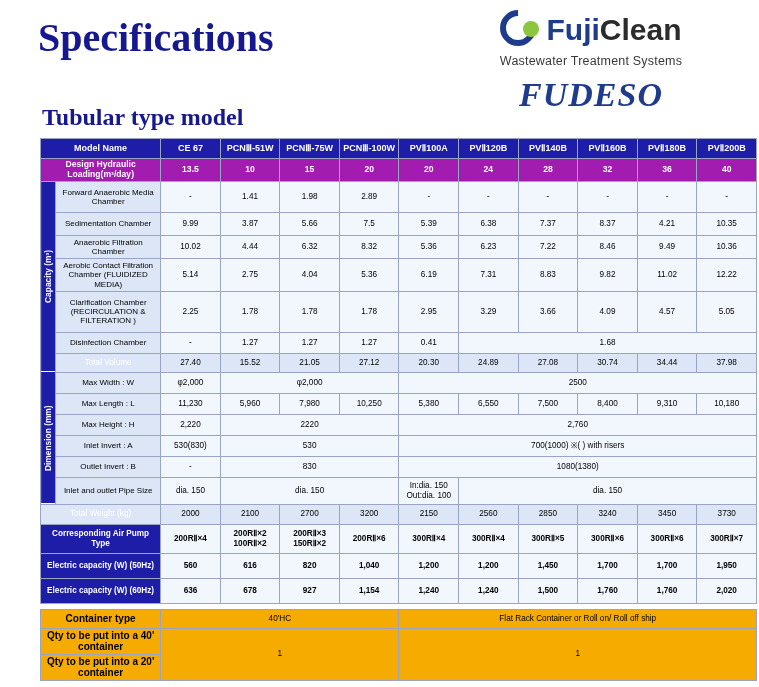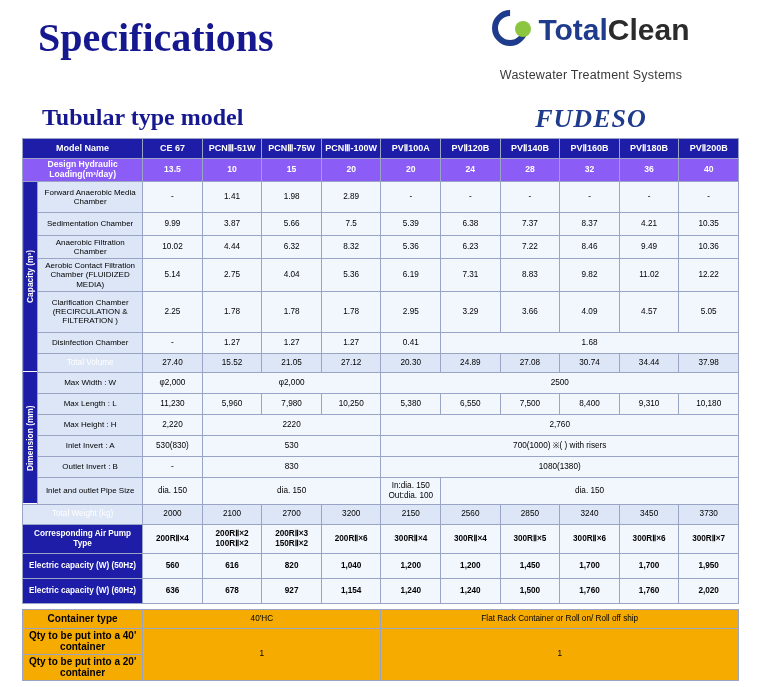--- a/index.html
+++ b/index.html
@@ -34,46 +34,46 @@
     transform:rotate(-45deg);box-sizing:border-box;
   }
   .logo-mark .dot{
     position:absolute;right:1px;top:11px;width:16px;height:16px;border-radius:50%;
     background:#8cc63e;
   }
   .logo-text{font-family:"Liberation Sans", sans-serif;font-size:30px;font-weight:bold;}
   .logo-text .fuji{color:#1f3b8c;}
   .logo-text .clean{color:#2b2b2b;}
   .tagline{
-    margin-top:18px;font-size:12.5px;color:#3a3a3a;letter-spacing:.2px;
+    margin-top:4px;font-size:12.5px;color:#3a3a3a;letter-spacing:.2px;
   }
   .fudeso{
-    margin-top:22px;
+    margin-top:8px;
     font-family:"Liberation Serif", serif;
-    font-style:italic;font-weight:bold;font-size:26px;color:#1f3b8c;
+    font-style:italic;font-weight:bold;font-size:34px;color:#1f3b8c;
     letter-spacing:1px;
   }
   .fudeso-sub{
     margin-top:-2px;font-size:10.5px;font-weight:bold;color:#b01c1c;letter-spacing:1.2px;
   }
 
   
-  .tbl-wrap{position:absolute;left:22px;top:138px;width:717px;}
+  .tbl-wrap{position:absolute;left:40px;top:138px;width:717px;}
   table{border-collapse:collapse;width:717px;table-layout:fixed;}
   td,th{
     border:1px solid #9aa4c4;
     font-size:8.2px;
     text-align:center;
     vertical-align:middle;
     padding:1px 1px;
     background:#fff;
     line-height:1.15;
   }
   .hdr{background:#1d1da8;color:#fff;font-weight:bold;font-size:9px;height:17px;}
-  .hdr2{background:#8b5cf6;color:#fff;font-weight:bold;font-size:8.6px;height:15px;}
+  .hdr2{background:#a21caf;color:#fff;font-weight:bold;font-size:8.6px;height:15px;}
   .sidecap{
     background:#1d1da8;color:#fff;font-weight:bold;font-size:8.4px;
     writing-mode:vertical-rl;transform:rotate(180deg);
     width:14px;padding:0;
   }
   .rowlbl{
     background:#dce6f6;font-size:8px;text-align:center;padding:2px 3px;
   }
   .cell{background:#f2f6fd;}
   .total-row td{background:#dce6f6;font-weight:normal;}
@@ -93,21 +93,21 @@
   <div class="title">Specifications</div>
   <div class="subtitle">Tubular type model</div>
 
   <div class="logo-wrap">
     <div class="logo-row">
       <div class="logo-mark">
         <div class="ring"></div>
           <div class="dot"></div>
       </div>
       <div class="logo-text">
-        <span class="fuji">Total</span><span class="clean">Clean</span>
+        <span class="fuji">Fuji</span><span class="clean">Clean</span>
       </div>
     </div>
     <div class="tagline">Wastewater Treatment Systems</div>
     <div class="fudeso">FUDESO</div>
   </div>
 
   <div class="tbl-wrap">
   <table>
     <colgroup>
       <col class="rot-col">

